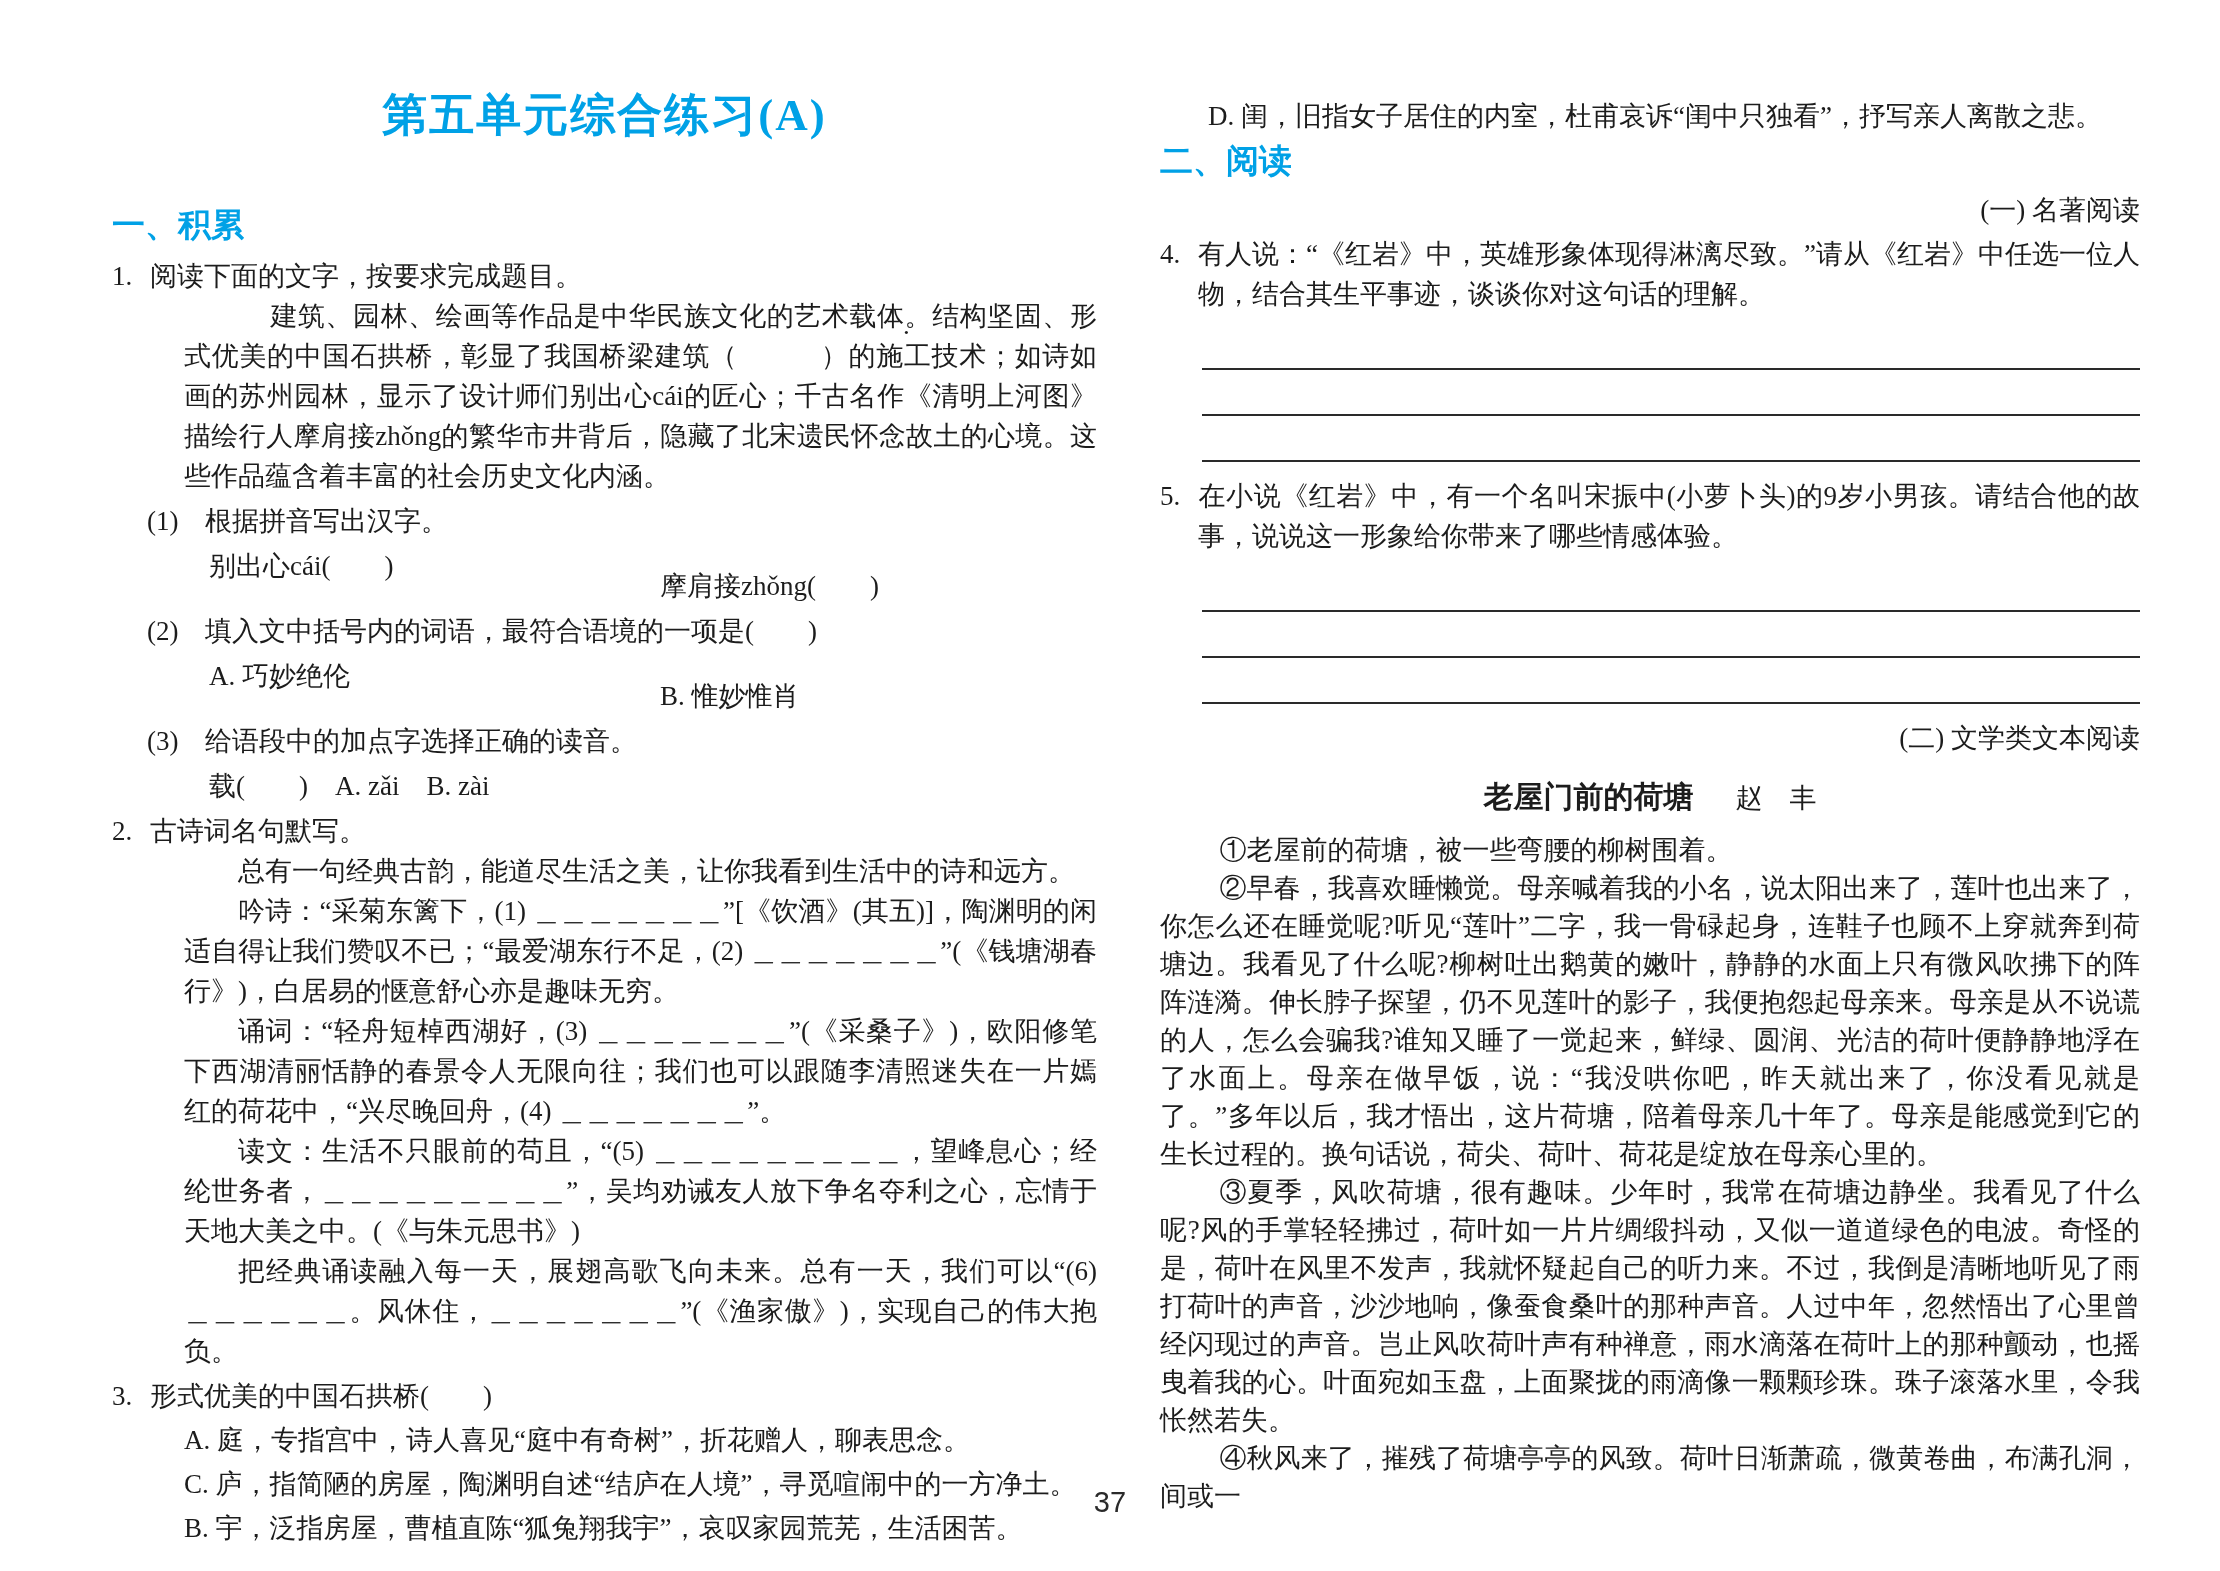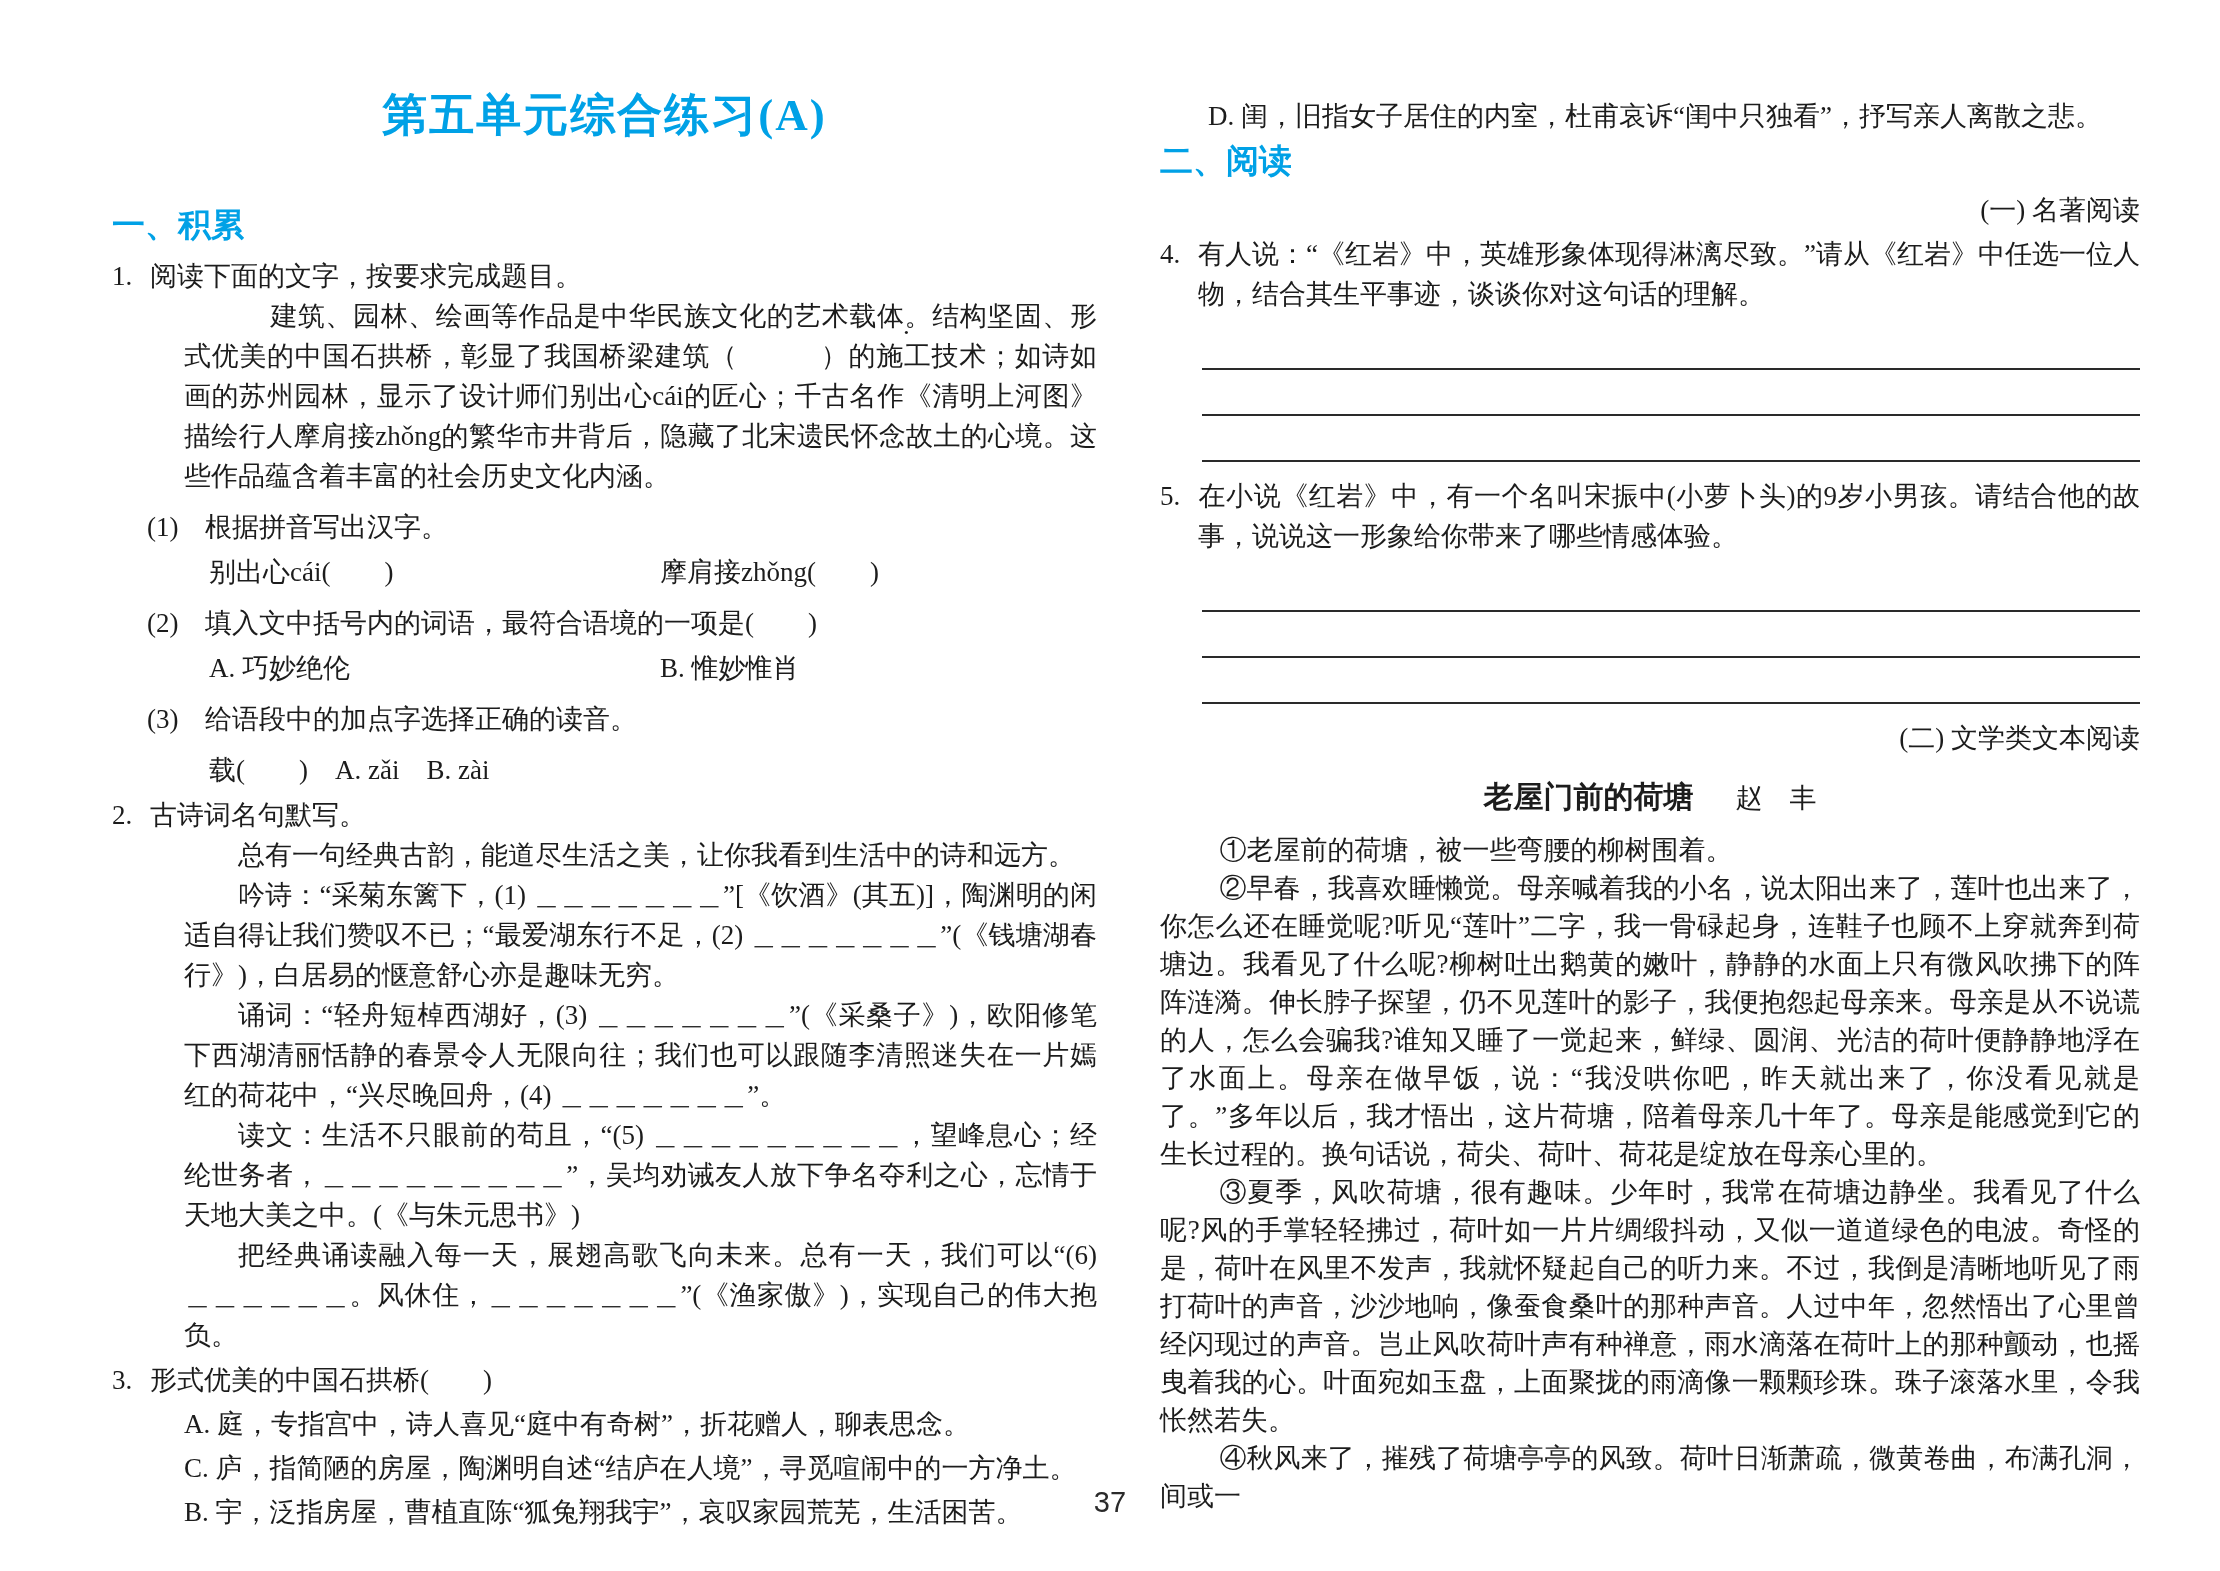--- a/index.html
+++ b/index.html
@@ -22,25 +22,25 @@
   .sec-header{
     font-family:"Liberation Sans","DejaVu Sans",sans-serif;
     font-size:33px;line-height:38px;font-weight:bold;color:#00a1e6;
     margin:0 0 12px 0;
   }
   .col-right .sec-header{margin:6px 0 10px 0;}
 
   .q{padding-left:38px;text-indent:-38px;margin:0;text-align:justify;word-break:break-all;}
   .q .qno{display:inline-block;width:38px;text-indent:0;}
   .passage{margin:0 0 0 72px;text-indent:3.2em;text-align:justify;word-break:break-all;}
-  .sub{margin:11px 0 0 35px;padding-left:58px;text-indent:-58px;text-align:justify;word-break:break-all;font-family:Liberation Serif, serif;}
+  .sub{margin:5px 0 0 35px;padding-left:58px;text-indent:-58px;text-align:justify;word-break:break-all;font-family:Liberation Serif, serif;}
   .sub .sno{display:inline-block;width:58px;text-indent:0;}
   .pair{margin:5px 0 0 97px;display:flex;}
   .pair .pa{width:451px;flex:0 0 auto;}
-  .pair .pb{flex:1 1 auto;}
+  .pair .pb{flex:1 1 auto;margin-top:20px;}
   .para{margin:0 0 0 72px;text-indent:2em;text-align:justify;word-break:break-all;}
   .opt{margin:4px 0 0 72px;text-align:justify;word-break:break-all;}
 
   .ans-line{
     margin-left:42px;height:44px;border-bottom:2px solid #2a2a2a;
   }
   .ans-block{margin:10px 0 14px 0;}
 
   .subsec{margin:6px 0 0 0;text-align:right;}
 

